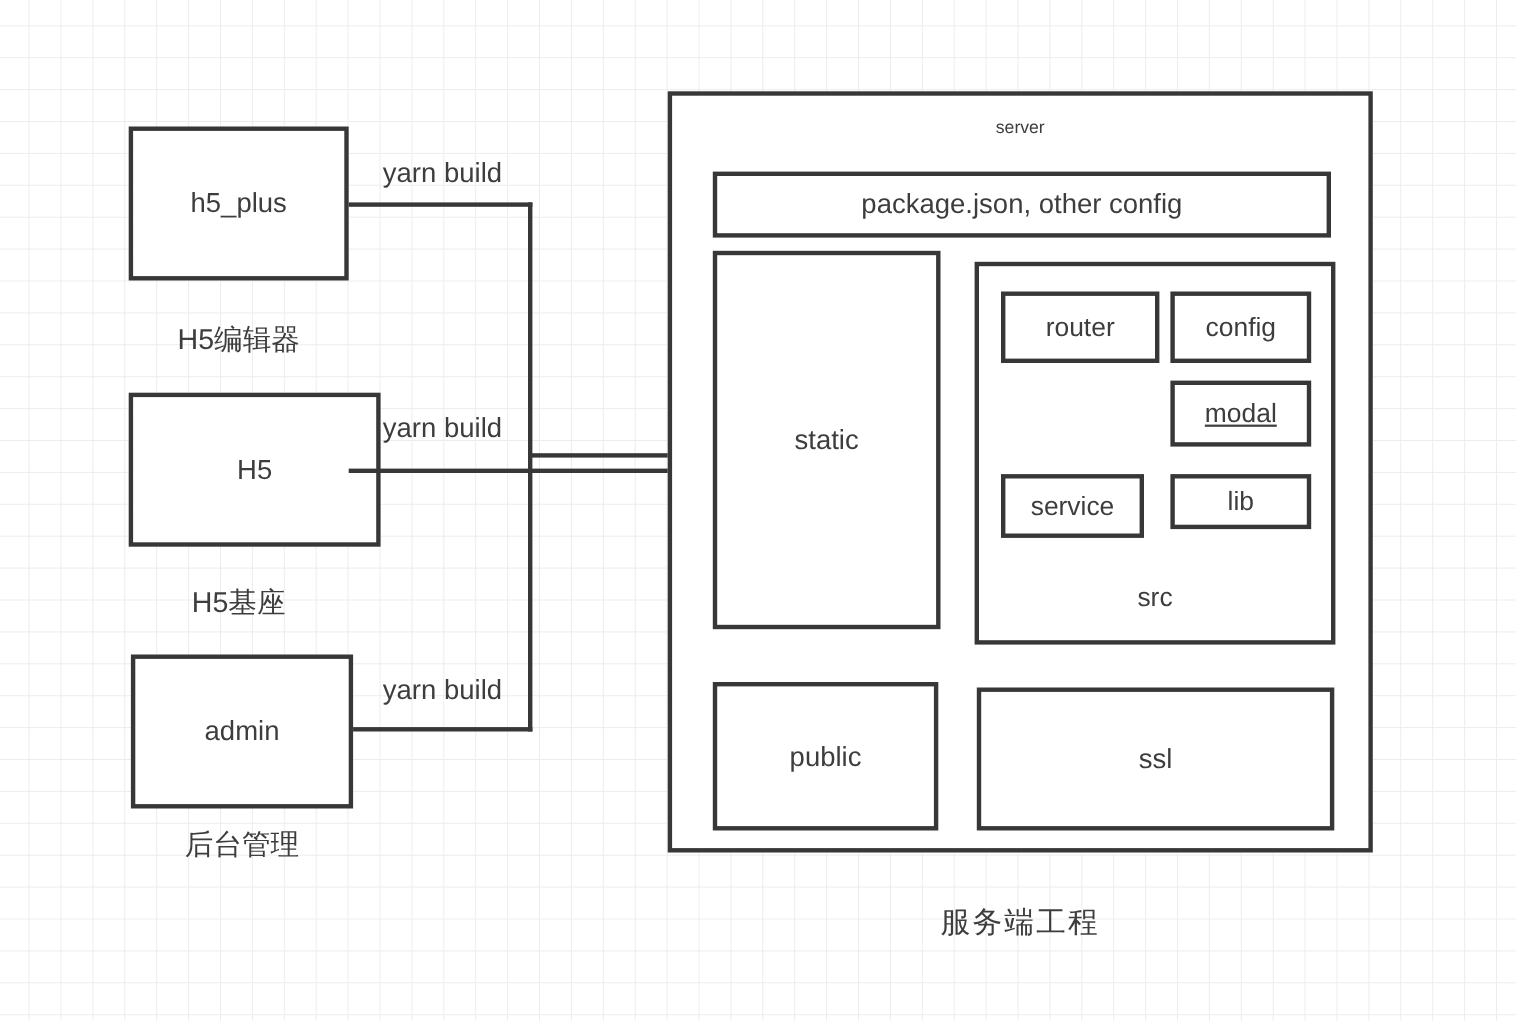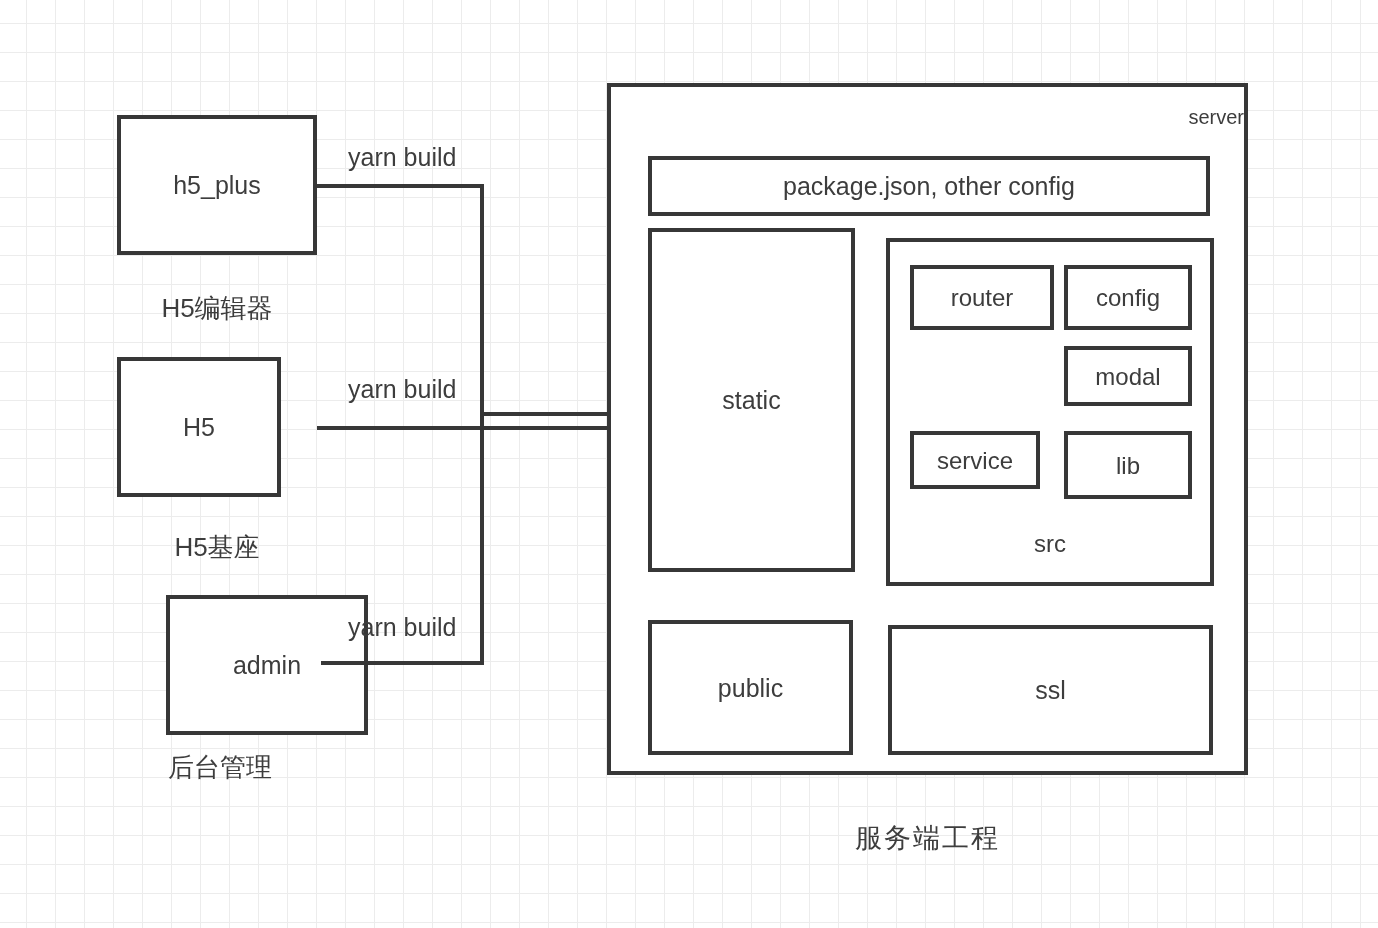--- a/index.html
+++ b/index.html
@@ -56,22 +56,22 @@
     position:absolute;
     text-align:center;
     font-size:26px;
     line-height:32px;
     color:#3d3d3d;
   }
   .caption span { display:block; }
   .server-title {
     position:absolute;
     left:0; right:0; top:16px;
-    text-align:right;
-    font-size:20px;
+    text-align:center;
+    font-size:16px;
   }
   .src-label {
     position:absolute;
     left:0; right:0; bottom:24px;
     text-align:center;
     font-size:24px;
   }
   .module-box { font-size:24px; line-height:27px; padding:0 3px; }
   .footer-caption {
     position:absolute;
@@ -86,28 +86,28 @@
 
 <div class="canvas">
 
   <div class="box" style="left:117px; top:115px; width:200px; height:140px;">
     <span>h5_plus</span>
   </div>
   <div class="caption" style="left:117px; top:292px; width:200px;">
     <span>H5编辑器</span>
   </div>
 
-  <div class="box" style="left:117px; top:357px; width:164px; height:140px;">
+  <div class="box" style="left:117px; top:357px; width:229px; height:140px;">
     <span>H5</span>
   </div>
   <div class="caption" style="left:117px; top:531px; width:200px;">
     <span>H5基座</span>
   </div>
 
-  <div class="box" style="left:119px; top:595px; width:202px; height:140px;margin-left:47px;">
+  <div class="box" style="left:119px; top:595px; width:202px; height:140px;">
     <span>admin</span>
   </div>
   <div class="caption" style="left:119px; top:751px; width:202px;">
     <span>后台管理</span>
   </div>
 
   <div class="floating-label edge-label" style="left:348px; top:143px;">yarn build</div>
   <div class="floating-label edge-label" style="left:348px; top:375px;">yarn build</div>
   <div class="floating-label edge-label" style="left:348px; top:613px;">yarn build</div>
 
@@ -130,27 +130,27 @@
       <span>static</span>
     </div>
 
     <div class="box container-box" style="left:275px; top:151px; width:328px; height:348px;">
       <div class="box module-box" style="left:20px; top:23px; width:144px; height:65px;">
         <span>router</span>
       </div>
       <div class="box module-box" style="left:174px; top:23px; width:128px; height:65px;">
         <span>config</span>
       </div>
-      <div class="box module-box" style="left:174px; top:104px; width:128px; height:60px;">
+      <div class="box module-box" style="left:174px; top:104px; width:128px; height:60px;text-decoration:underline;">
         <span>modal</span>
       </div>
       <div class="box module-box" style="left:20px; top:189px; width:130px; height:58px;">
         <span>service</span>
       </div>
-      <div class="box module-box" style="left:174px; top:189px; width:128px; height:68px;">
+      <div class="box module-box" style="left:174px; top:189px; width:128px; height:50px;">
         <span>lib</span>
       </div>
       <div class="src-label">src</div>
     </div>
 
     <div class="box" style="left:37px; top:533px; width:205px; height:135px;">
       <span>public</span>
     </div>
 
     <div class="box" style="left:277px; top:538px; width:325px; height:130px;">

